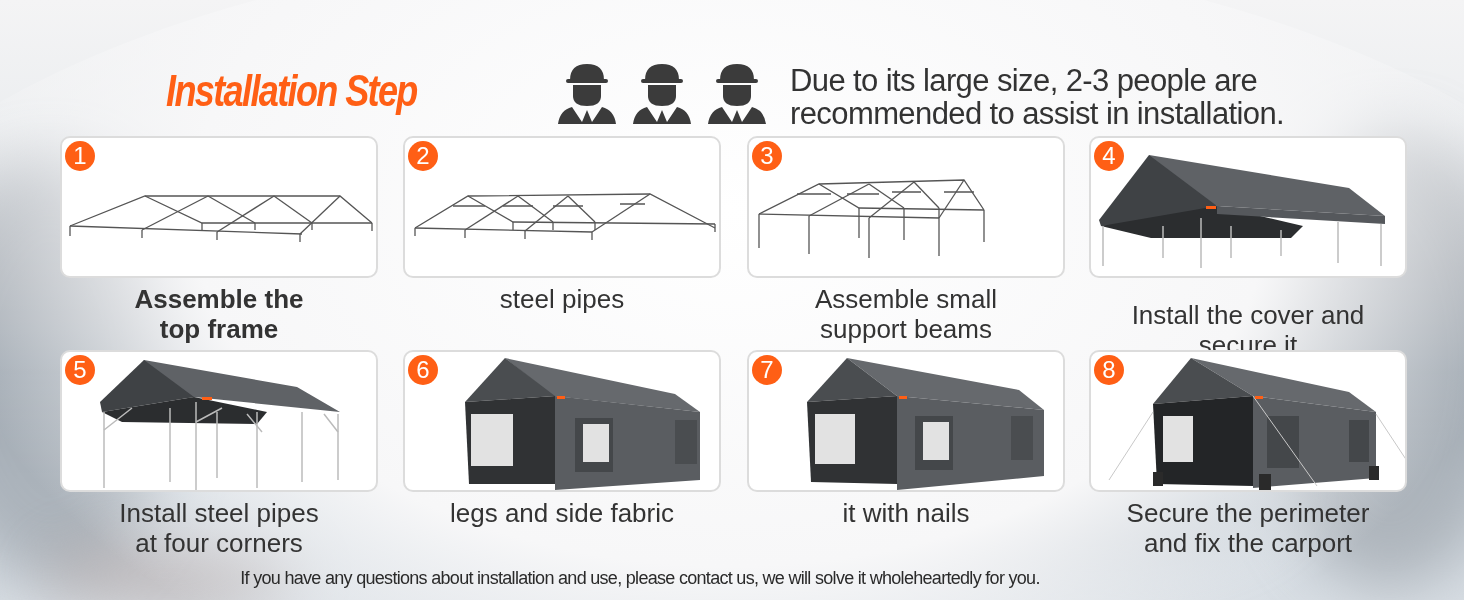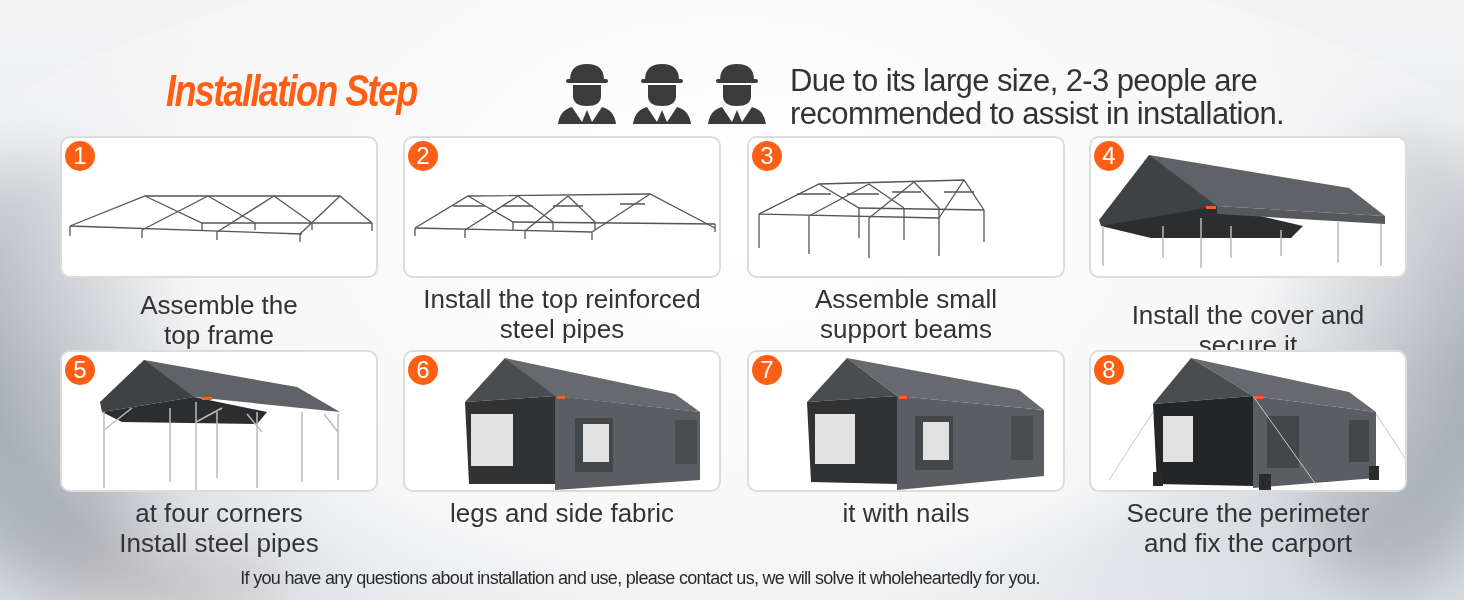--- a/index.html
+++ b/index.html
@@ -113,21 +113,21 @@
         <path d="M83 58 L140 85 L310 85"></path>
       <path d="M146 58 L80 92"></path>
         <path d="M146 58 L193 85"></path>
         <path d="M212 58 L155 94"></path>
         <path d="M212 58 L250 85"></path>
         <path d="M278 58 L238 96"></path>
       <path d="M8 88 V98 M80 92 V100 M155 94 V102 M238 96 V104 M140 85 V92 M193 85 V92 M250 85 V92 M310 85 V93"></path>
     </g>
   </svg>
 </div>
-<div class="caption" style="left:39px; top:290px;">
+<div class="caption" style="left:39px; top:284px;font-weight:bold;">
   <div>Assemble the</div>
   <div>top frame</div>
 </div>
 
 <div class="card" style="left:403px; top:136px;">
   <div class="badge">2</div>
   <svg width="318" height="142">
     <g stroke="#555" stroke-width="1.3" fill="none">
       <path d="M10 90 L63 58 L245 56 L310 90"></path>
       <path d="M10 90 L187 94"></path>
@@ -136,21 +136,20 @@
         <path d="M113 58 L148 84"></path>
         <path d="M163 58 L120 93"></path>
         <path d="M163 58 L190 84"></path>
         <path d="M245 56 L187 94"></path>
       <path d="M48 68 H80 M98 68 H128 M148 68 H178 M215 66 H240"></path>
       <path d="M10 90 V98 M60 92 V100 M120 93 V101 M187 94 V102 M108 84 V92 M148 84 V92 M190 84 V92 M310 86 V94"></path>
     </g>
   </svg>
 </div>
 <div class="caption" style="left:382px; top:284px;">
-  <div>Install the top reinforced</div>
   <div>steel pipes</div>
 </div>
 
 <div class="card" style="left:747px; top:136px;">
   <div class="badge">3</div>
   <svg width="318" height="142">
     <g stroke="#555" stroke-width="1.3" fill="none">
       <path d="M10 76 L70 46 L215 42 L235 72"></path>
       <path d="M10 76 L190 80"></path>
         <path d="M70 46 L110 70 L235 72"></path>
@@ -194,22 +193,22 @@
     <polygon points="82,8 38,50 40,60 132,45" fill="#3f4245"></polygon>
     <polygon points="40,60 132,45 205,60 195,72 60,70" fill="#2b2d2f"></polygon>
     <rect x="140" y="45" width="10" height="3" fill="#ff5f15"></rect>
     <g stroke="#bbb" stroke-width="1.5">
       <path d="M42 60 V136 M108 56 V130 M134 50 V140 M155 60 V126 M195 60 V136 M240 60 V130 M276 62 V128"></path>
       <path d="M42 78 L70 56 M134 70 L160 56 M200 80 L185 62 M276 80 L262 62"></path>
     </g>
   </svg>
 </div>
 <div class="caption" style="left:39px; top:498px;">
+  <div>Install steel pipes</div>
   <div>at four corners</div>
-  <div>Install steel pipes</div>
 </div>
 
 <div class="card" style="left:403px; top:350px;">
   <div class="badge">6</div>
   <svg width="318" height="142">
     <polygon points="100,6 270,42 295,60 148,44" fill="#66696d"></polygon>
     <polygon points="100,6 60,50 150,44" fill="#4a4d50"></polygon>
     <polygon points="60,50 150,44 150,132 64,132" fill="#303234"></polygon>
     <polygon points="150,44 295,60 295,128 150,138" fill="#5a5d61"></polygon>
     <rect x="66" y="62" width="42" height="52" fill="#e2e2e2"></rect>

